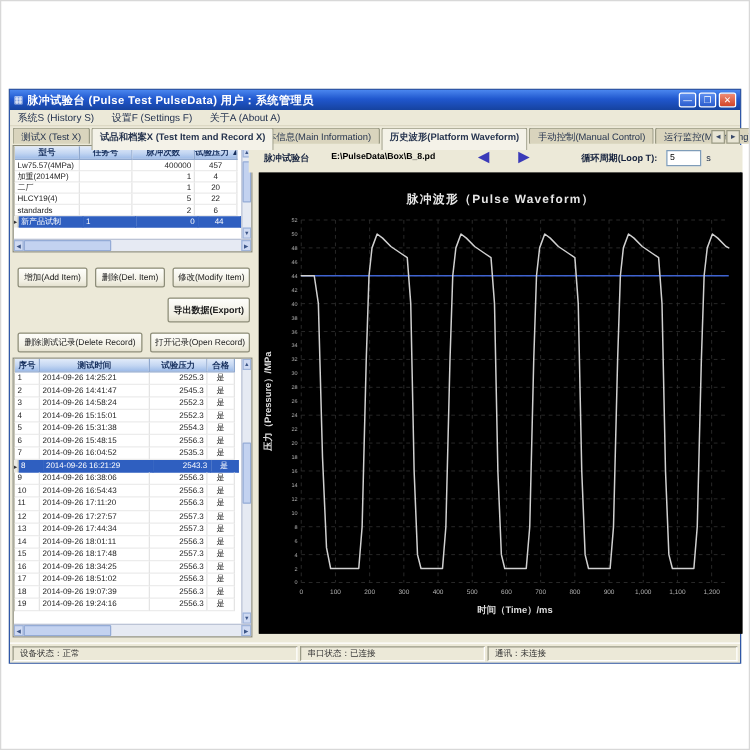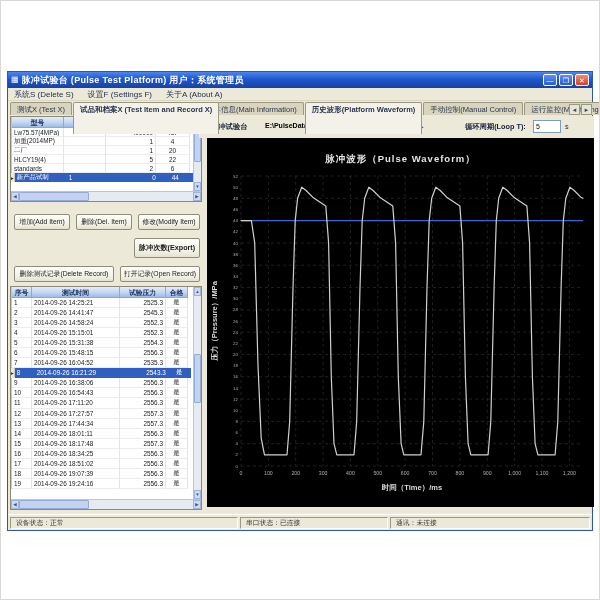--- a/index.html
+++ b/index.html
@@ -25,21 +25,21 @@
   
   .menubar { position:absolute; left:0; top:16px; right:0; height:13px; background:#ece9d8;
              display:flex; align-items:center; gap:14px; padding:0 6px; border-bottom:1px solid #dcd8c4; }
   .menu-item { font-size:8px; color:#1c2b4a; white-space:nowrap; }
 
   
   .tabbar { position:absolute; height:14px; display:flex; align-items:flex-start; }
   .tab { font-size:7.5px; color:#27354f; padding:1px 6px 1px 6px; height:13px; line-height:11px;
          background:#d9d4bd; border:1px solid #9a9a84; border-bottom:none;
          border-radius:2px 2px 0 0; margin-right:1px; white-space:nowrap; }
-  .tab.active { background:#f4f2e8; height:32px; font-weight:bold; position:relative; z-index:2; }
+  .tab.active { background:#f4f2e8; height:18px; font-weight:bold; position:relative; z-index:2; }
   .tab-scroll { position:absolute; right:2px; bottom:1px; display:flex; gap:1px; }
   .tsbtn { width:11px; height:11px; font-size:6px; line-height:10px; text-align:center;
            background:#e8e5d4; border:1px solid #9a9a84; color:#3a4a6a; }
 
   
   .xtable { position:absolute; background:#ffffff; border:1px solid #8a8a77;
             display:flex; flex-direction:column; overflow:hidden; }
   .trow { display:flex; flex:1; min-height:0; }
   .trow.hdr { flex:0 0 11px; }
   .hcell { background:linear-gradient(180deg,#e3ecfa 0%,#c3d6f2 55%,#9dbbe8 100%);
@@ -93,30 +93,30 @@
             display:flex; align-items:center; padding:0 5px; white-space:nowrap; overflow:hidden; }
 </style>
 </head>
 <body>
 
 <div id="page">
   <div class="window">
 
     <div class="titlebar">
       <span class="app-icon">▦</span>
-      <span class="title-text">脉冲试验台 (Pulse Test Platform)  用户：系统管理员</span>
+      <span class="title-text">脉冲试验台 (Pulse Test PulseData)  用户：系统管理员</span>
       <span class="win-btns">
         <span class="wbtn min">—</span>
         <span class="wbtn max">❐</span>
         <span class="wbtn close">✕</span>
       </span>
     </div>
 
     <div class="menubar" id="menubar">
-        <span class="menu-item">系统S (Delete S)</span>
+        <span class="menu-item">系统S (History S)</span>
         <span class="menu-item">设置F (Settings F)</span>
         <span class="menu-item">关于A (About A)</span>
       </div>
 
     <div class="tabbar" id="left-tabs" style="left:2px; top:30px; width:192px;">
         <span class="tab">测试X (Test X)</span>
         <span class="tab active">试品和档案X (Test Item and Record X)</span>
       </div>
 
     <div class="xtable" id="item-table" style="left:2px; top:44px; width:192px; height:86px;">
@@ -189,21 +189,21 @@
             </div>
             <div class="sbtn">▶</div>
           </div>
         </div>
       </div>
 
     <button class="xbtn" style="left:6px;   top:142px; width:56px; height:16px;">增加(Add Item)</button>
     <button class="xbtn" style="left:68px;  top:142px; width:56px; height:16px;">删除(Del. Item)</button>
     <button class="xbtn" style="left:130px; top:142px; width:62px; height:16px;">修改(Modify Item)</button>
 
-    <button class="xbtn bold" style="left:126px; top:166px; width:66px;  height:20px;">脉冲次数(Export)</button>
+    <button class="xbtn bold" style="left:126px; top:166px; width:66px;  height:20px;">导出数据(Export)</button>
 
     <button class="xbtn" style="left:6px;   top:194px; width:100px; height:16px;">删除测试记录(Delete Record)</button>
     <button class="xbtn" style="left:112px; top:194px; width:80px;  height:16px;">打开记录(Open Record)</button>
 
     <div class="xtable" id="record-table" style="left:2px; top:214px; width:192px; height:224px;">
         <div style="flex: 1 1 0%; display: flex; flex-direction: column; min-height: 0px;">
           <div style="display: flex; flex: 1 1 0%; min-height: 0px;">
             <div style="flex: 1 1 0%; display: flex; flex-direction: column; min-width: 0px;">
               <div class="trow hdr">
                 <div class="gut"></div>

